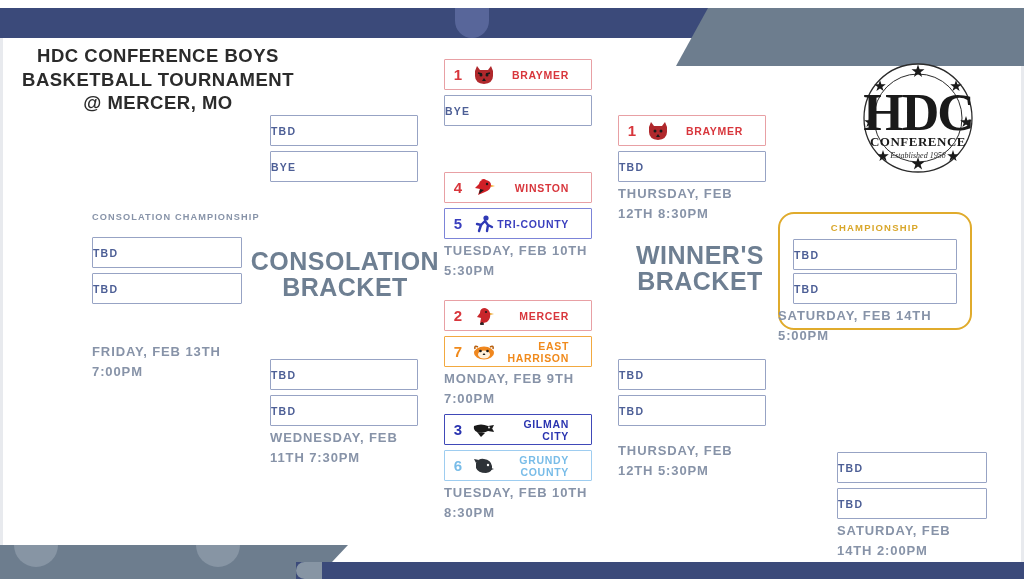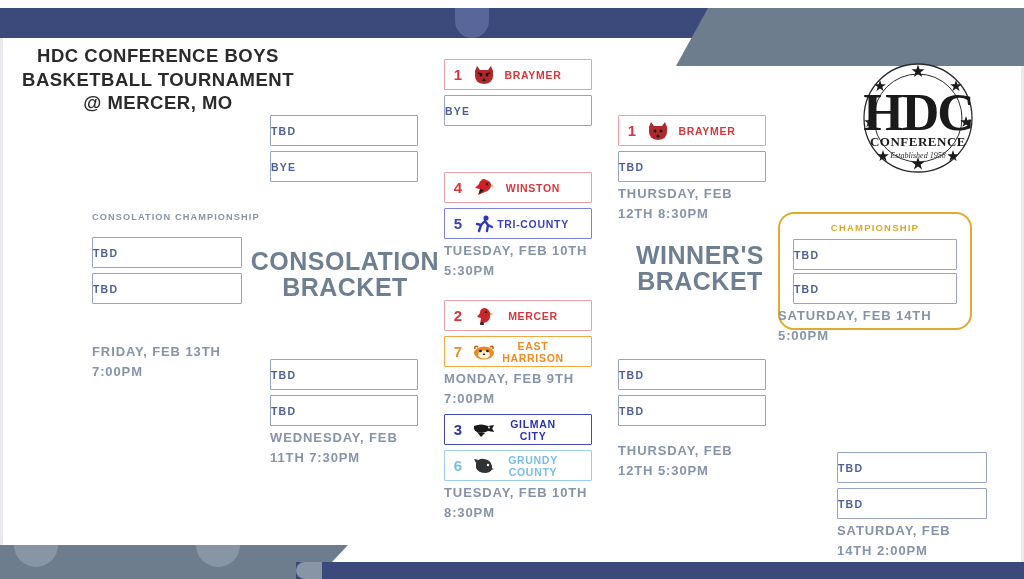--- a/index.html
+++ b/index.html
@@ -118,21 +118,21 @@
   .slot .logo {
     width: 26px;
     height: 22px;
     flex: 0 0 auto;
     display: flex;
     align-items: center;
     justify-content: center;
   }
   .slot .team {
     flex: 1 1 auto;
-    text-align: center;
+    text-align: right;
     font-size: 10.5px;
     font-weight: bold;
     letter-spacing: 0.7px;
     padding-right: 22px;
     text-transform: uppercase;
   }
   .slot .tbd {
     flex: 1 1 auto;
     font-size: 10.5px;
     font-weight: bold;

